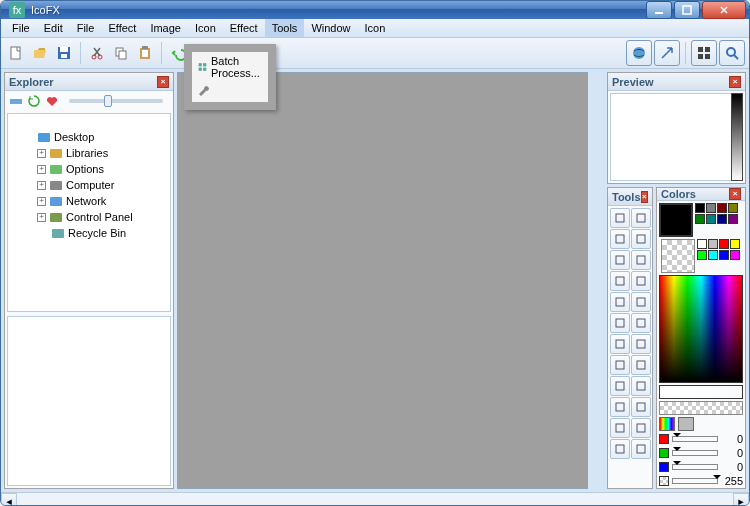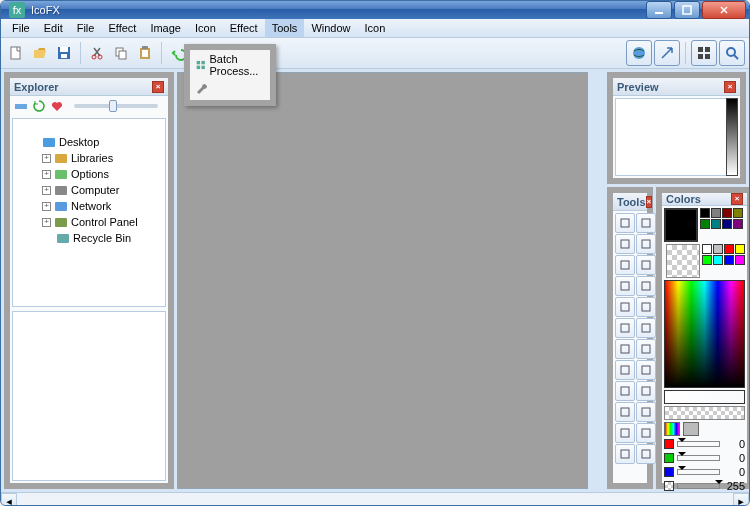--- a/index.html
+++ b/index.html
@@ -19,21 +19,21 @@
 .menu-item { padding: 3px 7px; cursor: default; position: relative; }
 .menu-item.active, .menu-item:hover { background: #bcd4ef; }
 
 .toolbar { height: 32px; background: linear-gradient(180deg,#f1f5fb,#dbe7f4); display: flex; align-items: center; padding: 2px 4px; gap: 2px; border-bottom: 1px solid #b7ccdf; }
 .tool-sep { width: 1px; height: 22px; background: #b7ccdf; margin: 0 3px; }
 .tbtn { width: 22px; height: 22px; border: 1px solid transparent; border-radius: 3px; display:flex; align-items:center; justify-content:center; }
 .tbtn.boxed { border: 1px solid #7a9bc4; background: linear-gradient(#f4f8fc,#dce9f6); width:26px; height:26px; }
 
 .main-area { flex: 1; display: flex; position:relative; background:#d6e5f5; padding: 3px; gap: 3px; }
 
-.panel { background: #f8fafc; border: 6px solid #a3a3a3; display: flex; flex-direction: column; }
+.panel { background: #f8fafc; border: 1px solid #a3a3a3; display: flex; flex-direction: column; }
 .panel-header { height: 18px; background: linear-gradient(180deg,#f0f4fa,#d6e1ee); display:flex; align-items:center; padding: 0 4px; font-weight: bold; color:#3a5a7a; border-bottom:1px solid #b7ccdf; }
 .panel-header .spacer { flex:1; }
 .panel-close { width:12px; height:12px; background:#d24a37; border:1px solid #a13325; display:flex; align-items:center; justify-content:center; color:#fff; font-size:8px; line-height:1; }
 
 .left-col { width: 170px; display:flex; flex-direction:column; gap:3px; }
 .explorer-toolbar { height: 20px; display:flex; align-items:center; gap:4px; padding:2px 4px; }
 .exp-slider { flex:1; height:4px; background:#c8d4e0; position:relative; margin:0 6px; border-radius:2px; }
 .exp-thumb { position:absolute; left: 35px; top:-4px; width:8px; height:12px; background:#eaf0f8; border:1px solid #7a9bc4; border-radius:2px; }
 
 .tree { flex:1; background:#fff; border:1px solid #b7ccdf; margin:2px; padding:15px; overflow:auto; }
@@ -66,21 +66,21 @@
 .light-area { width:100%; height:14px; background:linear-gradient(90deg,#fff,transparent); border:1px solid #333; }
 .checker-strip { width:100%; height:14px; border:1px solid #888; background: repeating-conic-gradient(#ccc 0 25%,#fff 0 50%) 0 0/8px 8px; }
 .rgb-row { display:flex; align-items:center; gap:3px; }
 .rgb-chip { width:10px; height:10px; border:1px solid #333; }
 .rgb-track { flex:1; height:6px; border:1px solid #888; position:relative; }
 .rgb-tri { position:absolute; top:-4px; width:0; height:0; border:4px solid transparent; border-top-color:#000; left:0; }
 .rgb-val { width:22px; text-align:right; }
 .hue-icons { display:flex; gap:3px; }
 .hue-icons .sw2 { width:16px; height:14px; border:1px solid #666; }
 
-.dropdown { position:absolute; left:184px; top:44px; width:92px; background:#f4f4f4; border:6px solid #a3a3a3; box-shadow:2px 2px 4px rgba(0,0,0,0.3); z-index:50; }
+.dropdown { position:absolute; left:184px; top:44px; width:92px; background:#f4f4f4; border:8px solid #a3a3a3; box-shadow:2px 2px 4px rgba(0,0,0,0.3); z-index:50; }
 .dd-item { display:flex; align-items:center; gap:4px; padding:3px 6px; cursor:default; }
 .dd-icon { width:14px; height:14px; }
 
 .bottom-scrollbar { height: 16px; background:#e1e8f1; border-top:1px solid #b7ccdf; display:flex; }
 .sb-btn { width:16px; height:16px; background:linear-gradient(#f4f8fc,#d6e5f5); border:1px solid #b7ccdf; display:flex; align-items:center; justify-content:center; }
 .sb-track { flex:1; background:#eef3fa; }
 </style>
 </head>
 <body>
 

